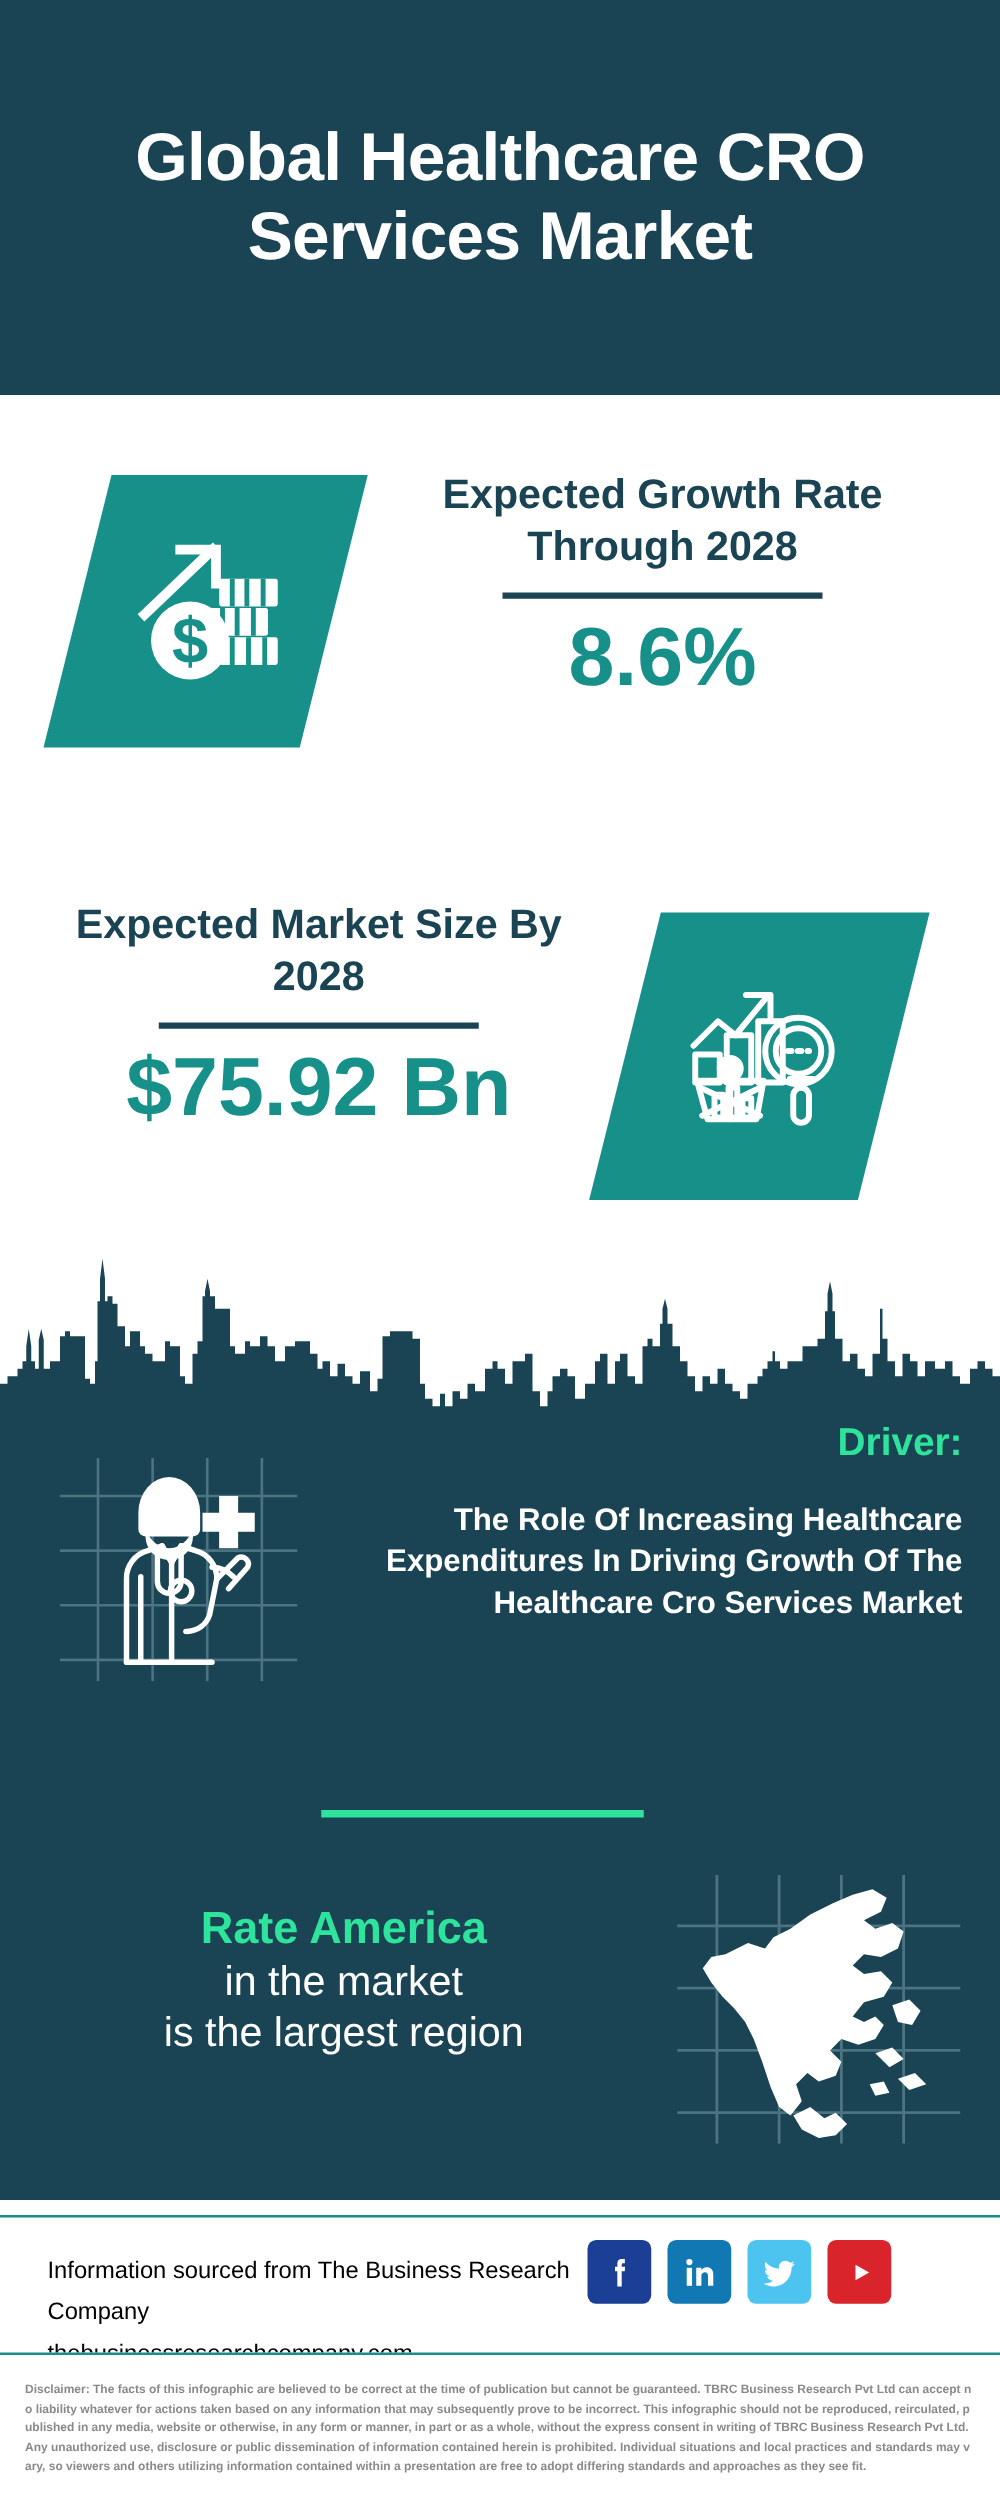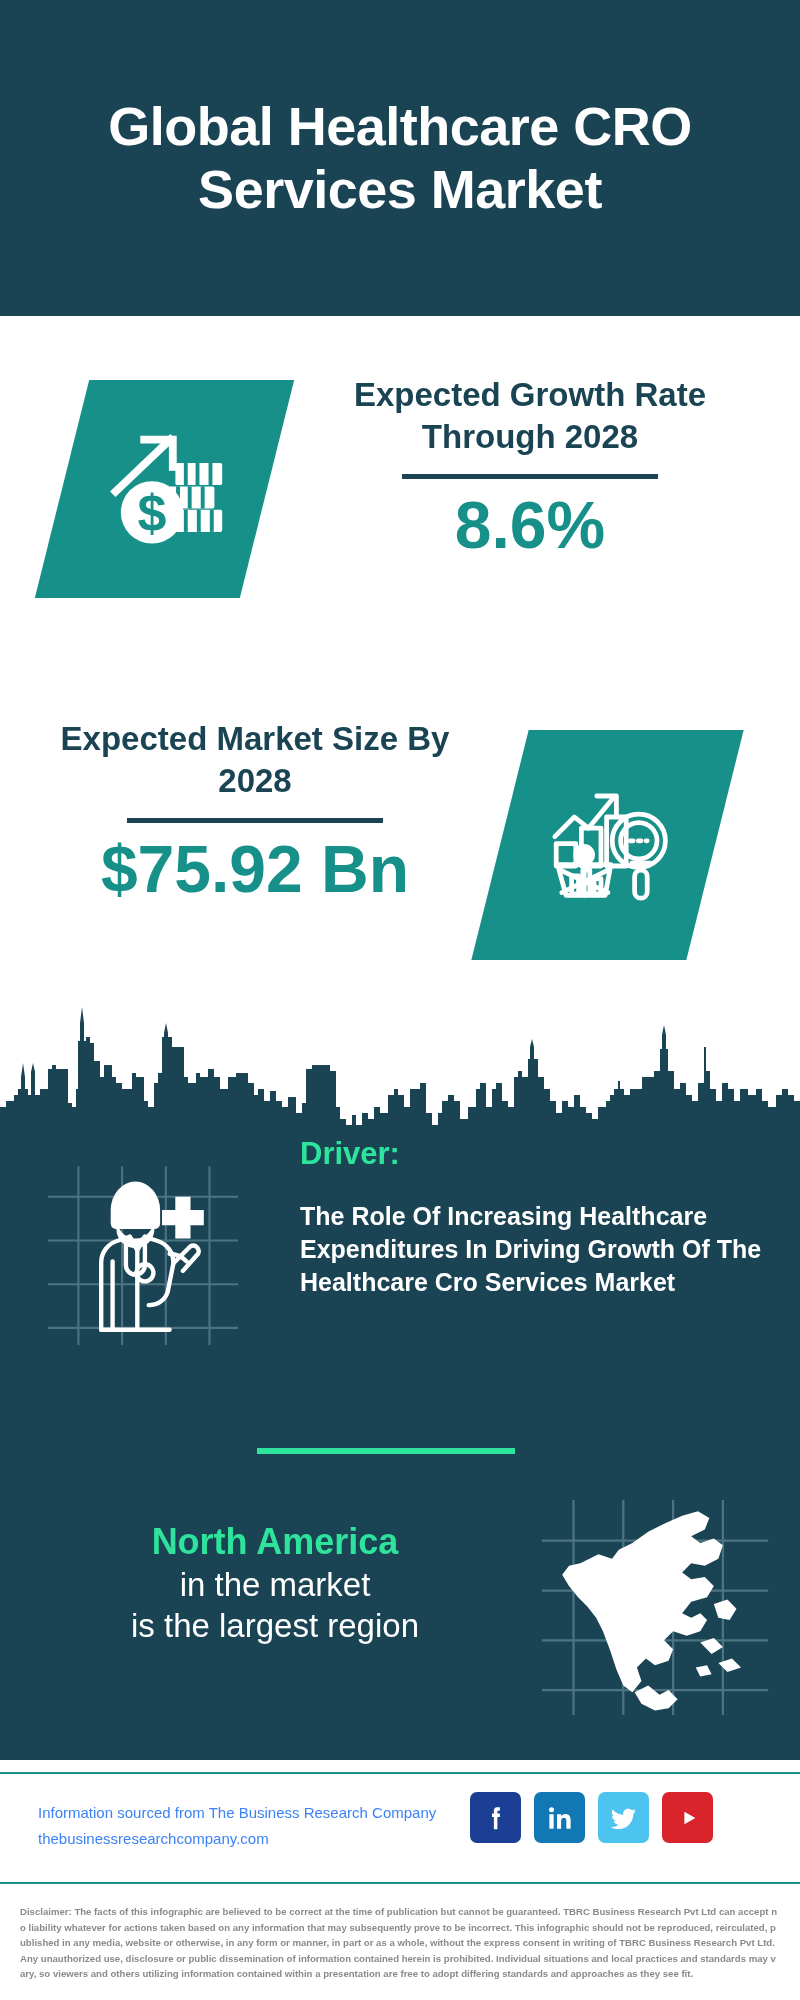--- a/index.html
+++ b/index.html
@@ -71,21 +71,21 @@
   }
 
   
   .driver-row{
     position:absolute;left:0;top:1135px;width:800px;height:270px;
   }
   .doc-icon-wrap{
     position:absolute;left:48px;top:20px;width:190px;height:190px;
   }
   .driver-text{
-    position:absolute;left:300px;top:0px;width:470px;text-align:left;
+    position:absolute;left:300px;top:0px;width:470px;text-align:right;
   }
   .driver-heading{
     color:#2ee39b;font-size:31px;font-weight:bold;line-height:1.2;
   }
   .driver-body{
     color:#ffffff;font-size:25px;font-weight:bold;line-height:1.32;margin-top:28px;
   }
   .rule-green{
     position:absolute;left:257px;top:1448px;width:258px;height:6px;background:#2ee39b;
   }
@@ -97,21 +97,21 @@
   .region-sub{color:#ffffff;font-size:33px;line-height:1.26;font-weight:normal;}
   .map-wrap{position:absolute;left:540px;top:-20px;width:230px;height:215px;}
 
   
   .footer{
     position:absolute;left:0;top:1772px;width:800px;height:108px;
     background:#ffffff;border-top:2px solid #17908a;
   }
   .footer-text{
     position:absolute;left:38px;top:26px;width:430px;
-    color:#3b82f6;font-size:15px;line-height:1.75;
+    color:#000000;font-size:19px;line-height:1.75;
   }
   .socials{
     position:absolute;left:470px;top:18px;display:flex;gap:13px;align-items:center;
   }
   .soc{width:51px;height:51px;border-radius:7px;display:flex;align-items:center;justify-content:center;}
   .soc-fb{background:#1b3f94;}
   .soc-li{background:#1178b3;}
   .soc-tw{background:#4dc4f0;}
   .soc-yt{background:#d8242a;}
   .soc svg{display:block;}
@@ -274,21 +274,21 @@
     <div class="driver-text">
       <div class="driver-heading">Driver:</div>
       <div class="driver-body">The Role Of Increasing Healthcare Expenditures In Driving Growth Of The Healthcare Cro Services Market</div>
     </div>
   </div>
 
   <div class="rule-green"></div>
 
   <div class="region-row">
     <div class="region-text">
-      <div class="region-name">North America</div>
+      <div class="region-name">Rate America</div>
       <div class="region-sub">in the market</div>
       <div class="region-sub">is the largest region</div>
     </div>
     <div class="map-wrap">
       <svg width="230" height="215" viewBox="0 0 100 95" aria-hidden="true">
         <g stroke="#5d8392" stroke-width="1" opacity="0.75">
           <line x1="0" y1="18" x2="100" y2="18"></line>
           <line x1="0" y1="40" x2="100" y2="40"></line>
           <line x1="0" y1="62" x2="100" y2="62"></line>
           <line x1="0" y1="84" x2="100" y2="84"></line>

